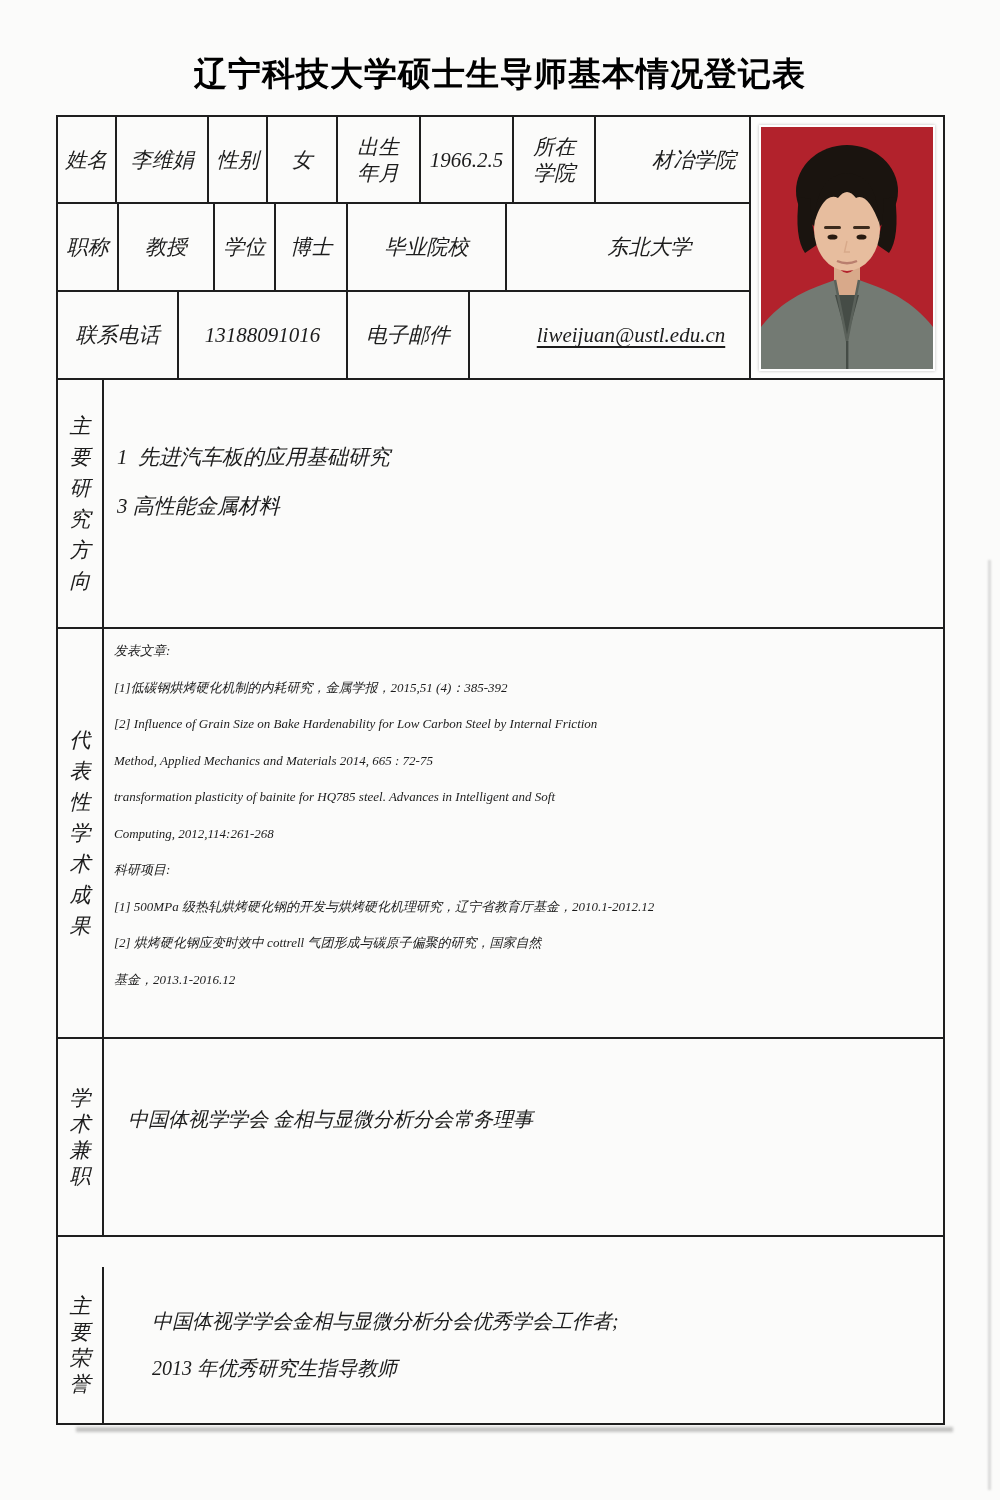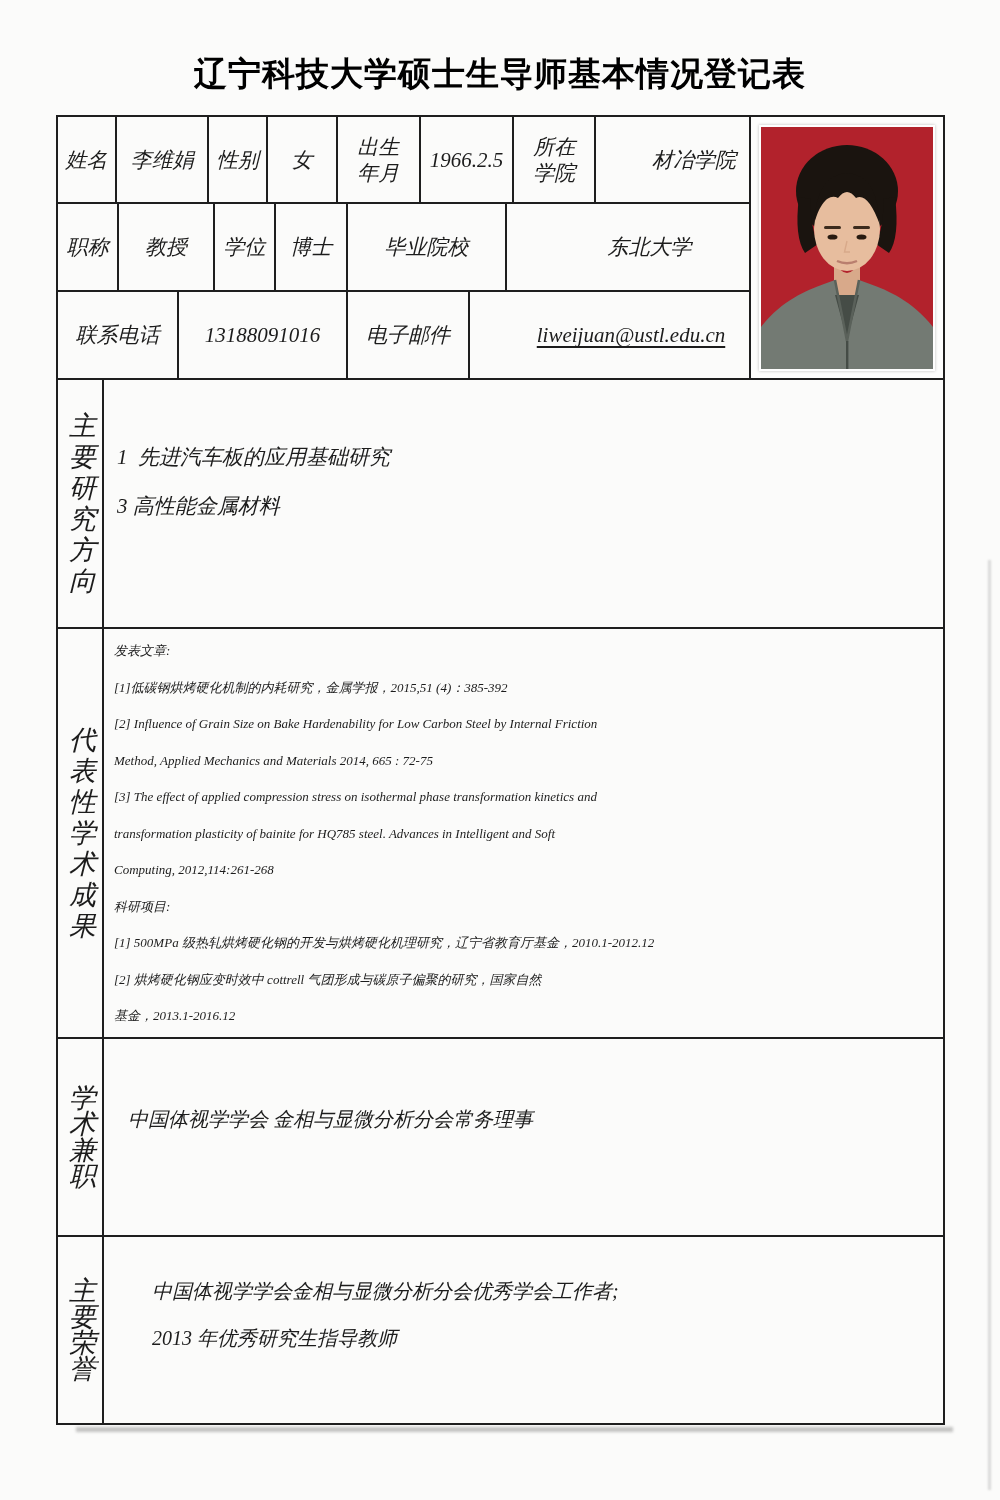--- a/index.html
+++ b/index.html
@@ -55,28 +55,28 @@
     display:flex; align-items:center; justify-content:center;
     background:#fdfdfc;
   }
   .photo-frame { width:176px; height:246px; background:#fefefe; box-shadow:0 0 3px rgba(0,0,0,.25);
     display:flex; align-items:center; justify-content:center; }
   .photo-frame svg { display:block; }
   .srow { display:flex; border-bottom:2px solid #1e1e1e; box-sizing:border-box; }
   .srow.research { height:249px; }
   .srow.achievements { height:410px; }
   .srow.positions { height:198px; }
-  .srow.honors { flex:1; border-bottom:none; }
+  .srow.honors { flex:1; border-bottom:none;margin-top:30px; }
   .vcell {
     width:46px; border-right:2px solid #1e1e1e; box-sizing:border-box;
     display:flex; align-items:center; justify-content:center;
   }
   .vlabel {
     width:22px; word-break:break-all; text-align:center;
-    font-size:27px; color:#1c1c1c;
+    font-size:21px; color:#1c1c1c;
   }
   .vlabel.lh31 { line-height:31px; }
   .vlabel.lh26 { line-height:26px; }
   .scontent { flex:1; box-sizing:border-box; }
   .scontent .tline { white-space:pre; }
   .content-research { padding:53px 0 0 13px; font-size:21px; }
   .content-research .tline { line-height:49px; }
   .content-achv { padding:4px 10px 0 10px; font-size:13px; }
   .content-achv .tline { line-height:36.5px; }
   .content-pos { padding:66px 0 0 24px; font-size:20px; }
@@ -164,21 +164,20 @@
 
   <div class="srow achievements">
     <div class="vcell">
       <div class="vlabel lh31">代表性学术成果</div>
     </div>
     <div class="scontent content-achv">
         <div class="tline">发表文章:</div>
         <div class="tline">[1]低碳钢烘烤硬化机制的内耗研究，金属学报，2015,51 (4)：385-392</div>
         <div class="tline">[2] Influence of Grain Size on Bake Hardenability for Low Carbon Steel by Internal Friction</div>
         <div class="tline">Method, Applied Mechanics and Materials 2014, 665 : 72-75</div>
-        <div class="tline">[3] The effect of applied compression stress on isothermal phase transformation kinetics and</div>
         <div class="tline">transformation plasticity of bainite for HQ785 steel. Advances in Intelligent and Soft</div>
         <div class="tline">Computing, 2012,114:261-268</div>
         <div class="tline">科研项目:</div>
         <div class="tline">[1] 500MPa 级热轧烘烤硬化钢的开发与烘烤硬化机理研究，辽宁省教育厅基金，2010.1-2012.12</div>
         <div class="tline">[2] 烘烤硬化钢应变时效中 cottrell 气团形成与碳原子偏聚的研究，国家自然</div>
         <div class="tline">基金，2013.1-2016.12</div>
       </div>
   </div>
 
   <div class="srow positions">

